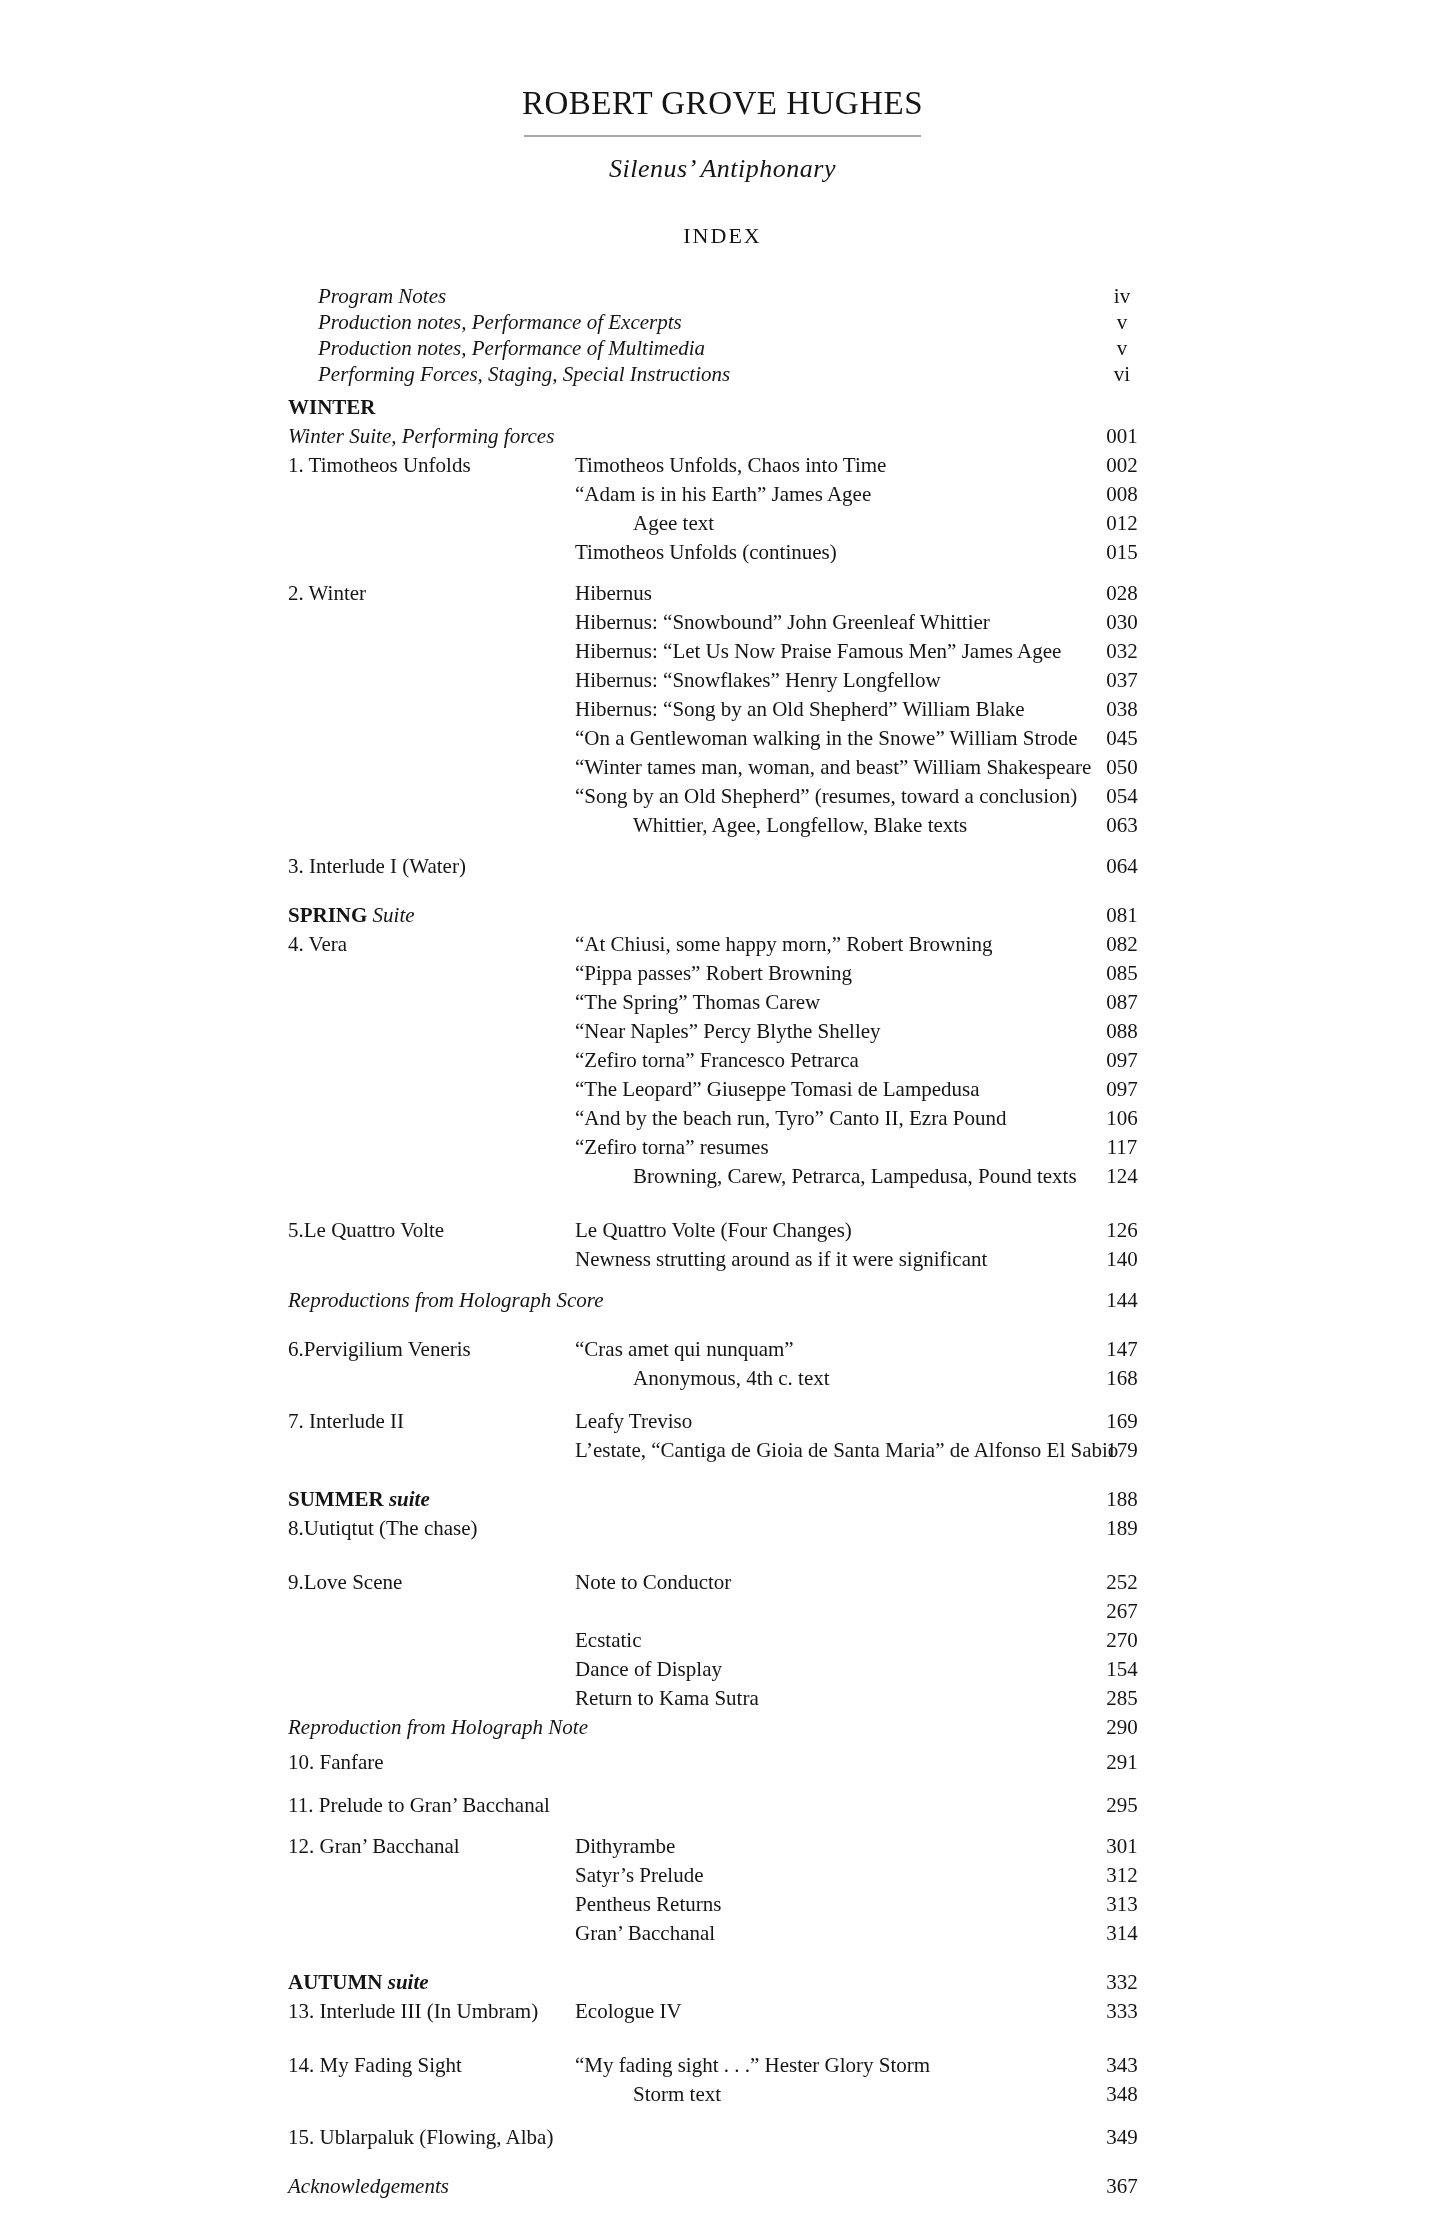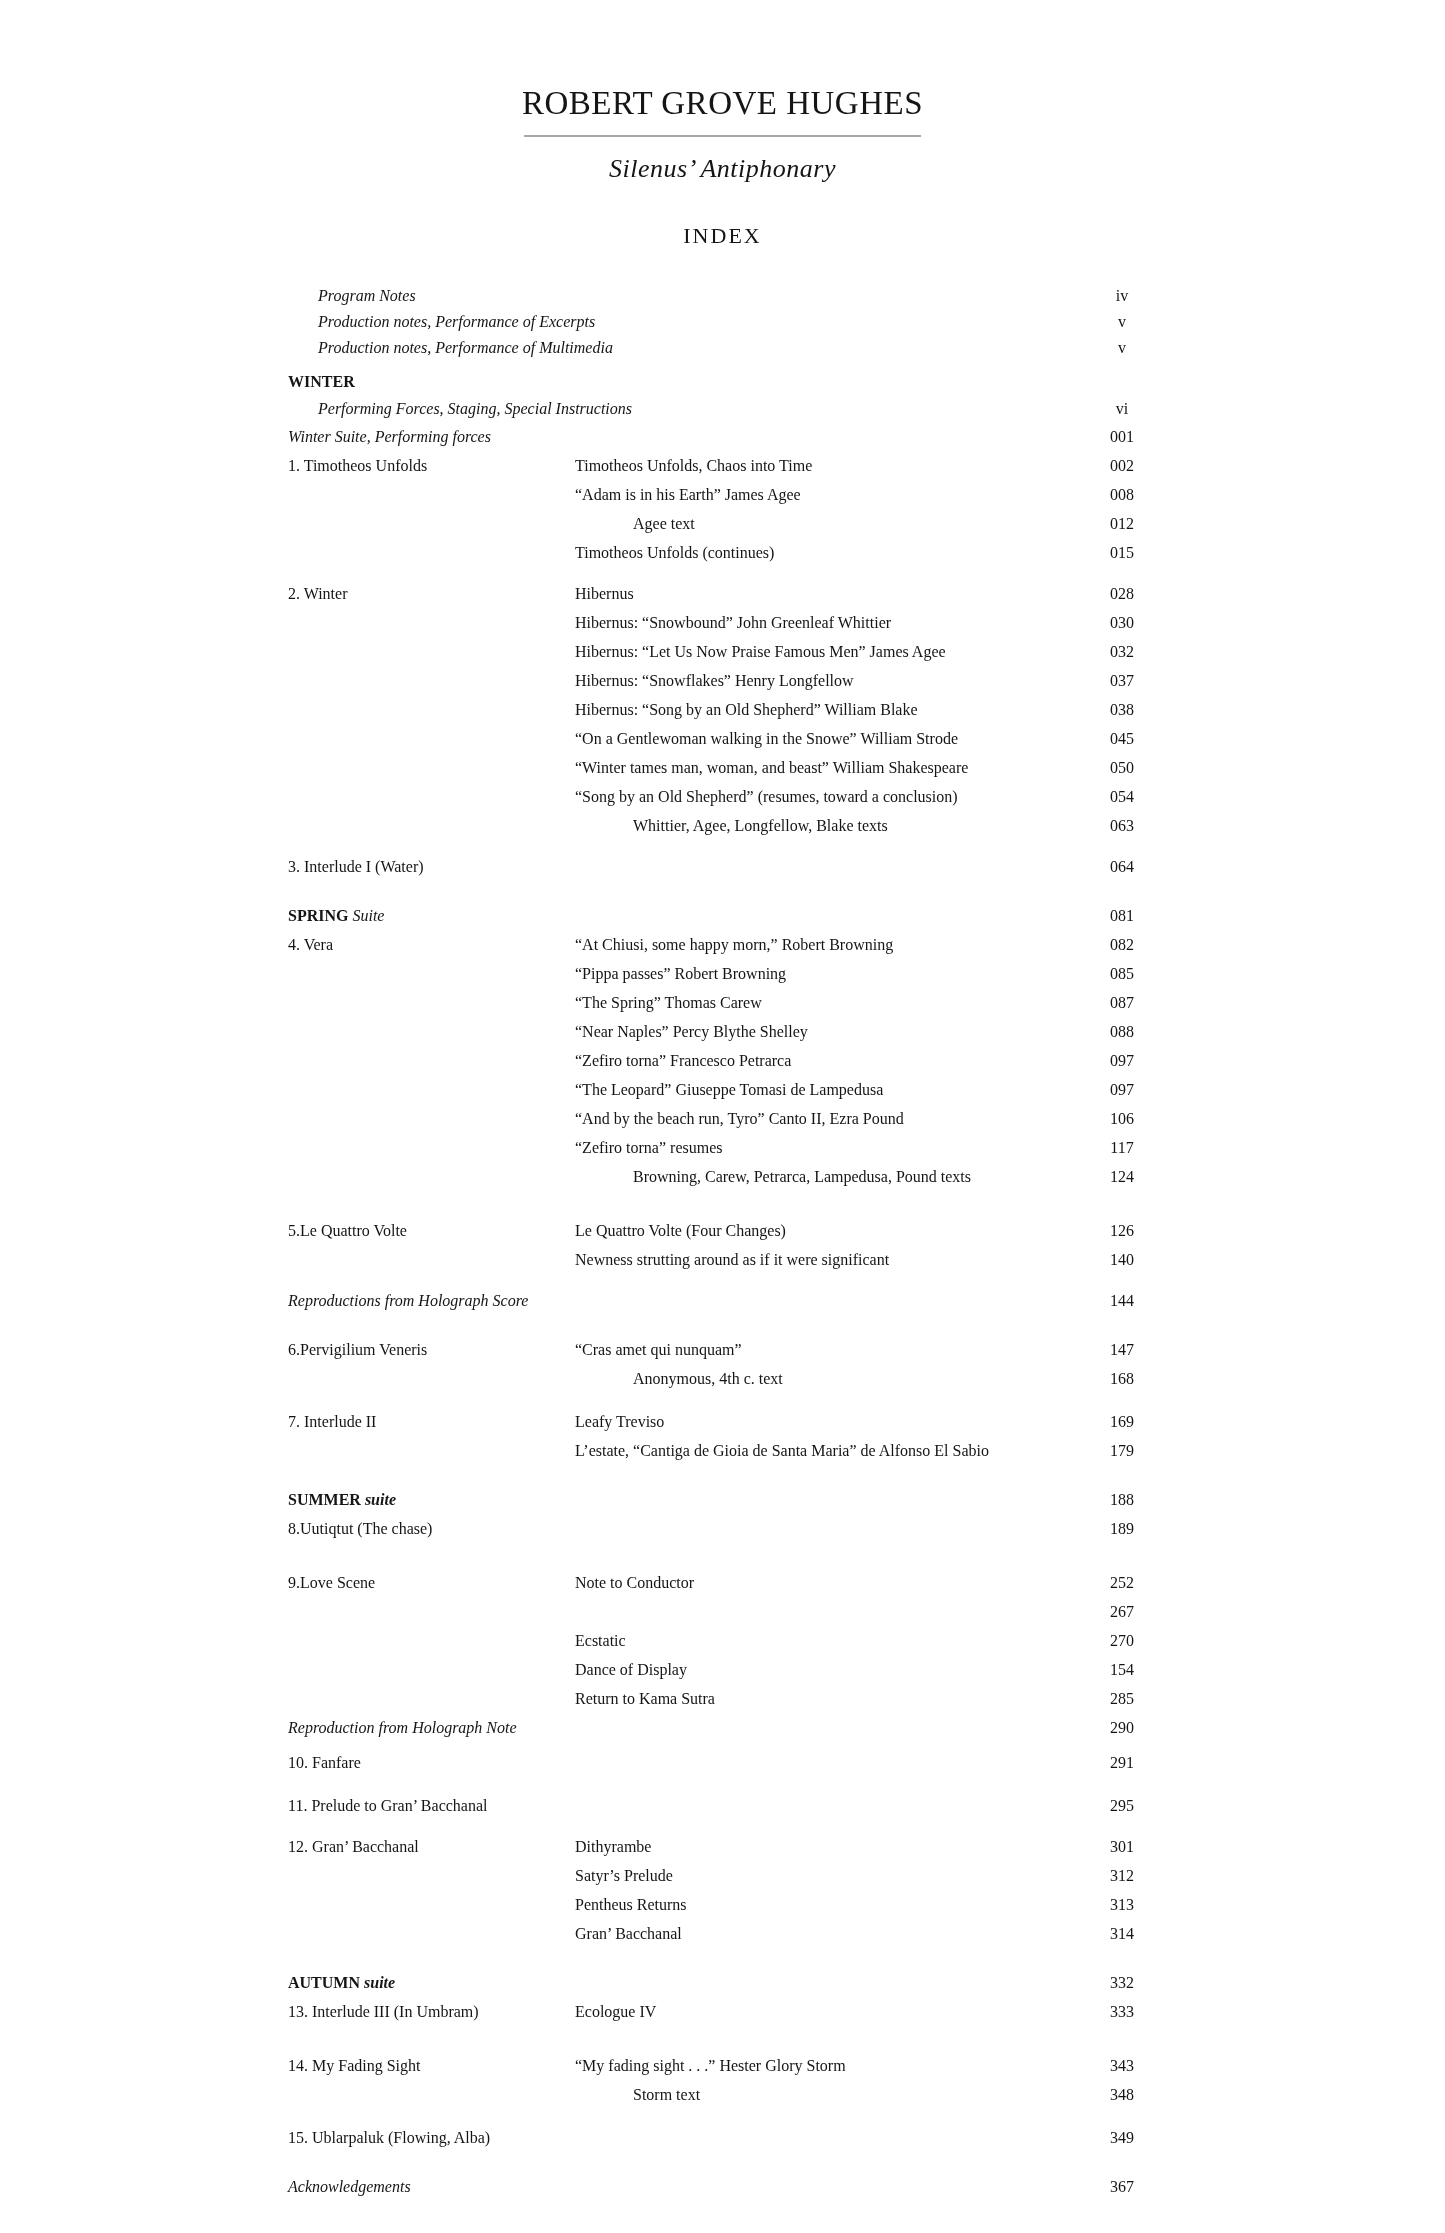--- a/index.html
+++ b/index.html
@@ -21,21 +21,21 @@
     margin:14px 0 0 0;font-size:26px;font-weight:normal;
     font-style:italic;line-height:36px;letter-spacing:0.5px;
   }
   .index-title{
     margin:32px 0 0 0;font-size:22px;font-weight:normal;
     letter-spacing:2px;line-height:34px;
   }
   .index-list{margin-top:30px;padding-left:288px;width:874px;}
   .row{
     display:grid;grid-template-columns:287px 507px 80px;
-    font-size:16px;line-height:29px;
+    font-size:21px;line-height:29px;
   }
   .fm{line-height:26px;}
   .fm .l{padding-left:30px;}
   .l{grid-column:1;}
   .l.span2{grid-column:1 / 3;}
   .m{grid-column:2;white-space:nowrap;}
   .m.ind{padding-left:58px;}
   .p{grid-column:3;text-align:center;}
   .b{font-weight:bold;}
   .i{font-style:italic;}
@@ -61,28 +61,28 @@
     <span class="p">iv</span>
   </div>
   <div class="row fm">
     <span class="l span2 i">Production notes, Performance of Excerpts</span>
     <span class="p">v</span>
   </div>
   <div class="row fm">
     <span class="l span2 i">Production notes, Performance of Multimedia</span>
     <span class="p">v</span>
   </div>
+  <div class="row fm">
+    <span class="l span2 i">Performing Forces, Staging, Special Instructions</span>
+    <span class="p">vi</span>
+  </div>
+
   <div class="row g6">
     <span class="l span2 b">WINTER</span>
     <span class="p"></span>
-  </div>
-
-  <div class="row fm">
-    <span class="l span2 i">Performing Forces, Staging, Special Instructions</span>
-    <span class="p">vi</span>
   </div>
   <div class="row">
     <span class="l span2 i">Winter Suite, Performing forces</span>
     <span class="p">001</span>
   </div>
 
   <div class="row">
     <span class="l">1. Timotheos Unfolds</span>
     <span class="m">Timotheos Unfolds, Chaos into Time</span>
     <span class="p">002</span>

